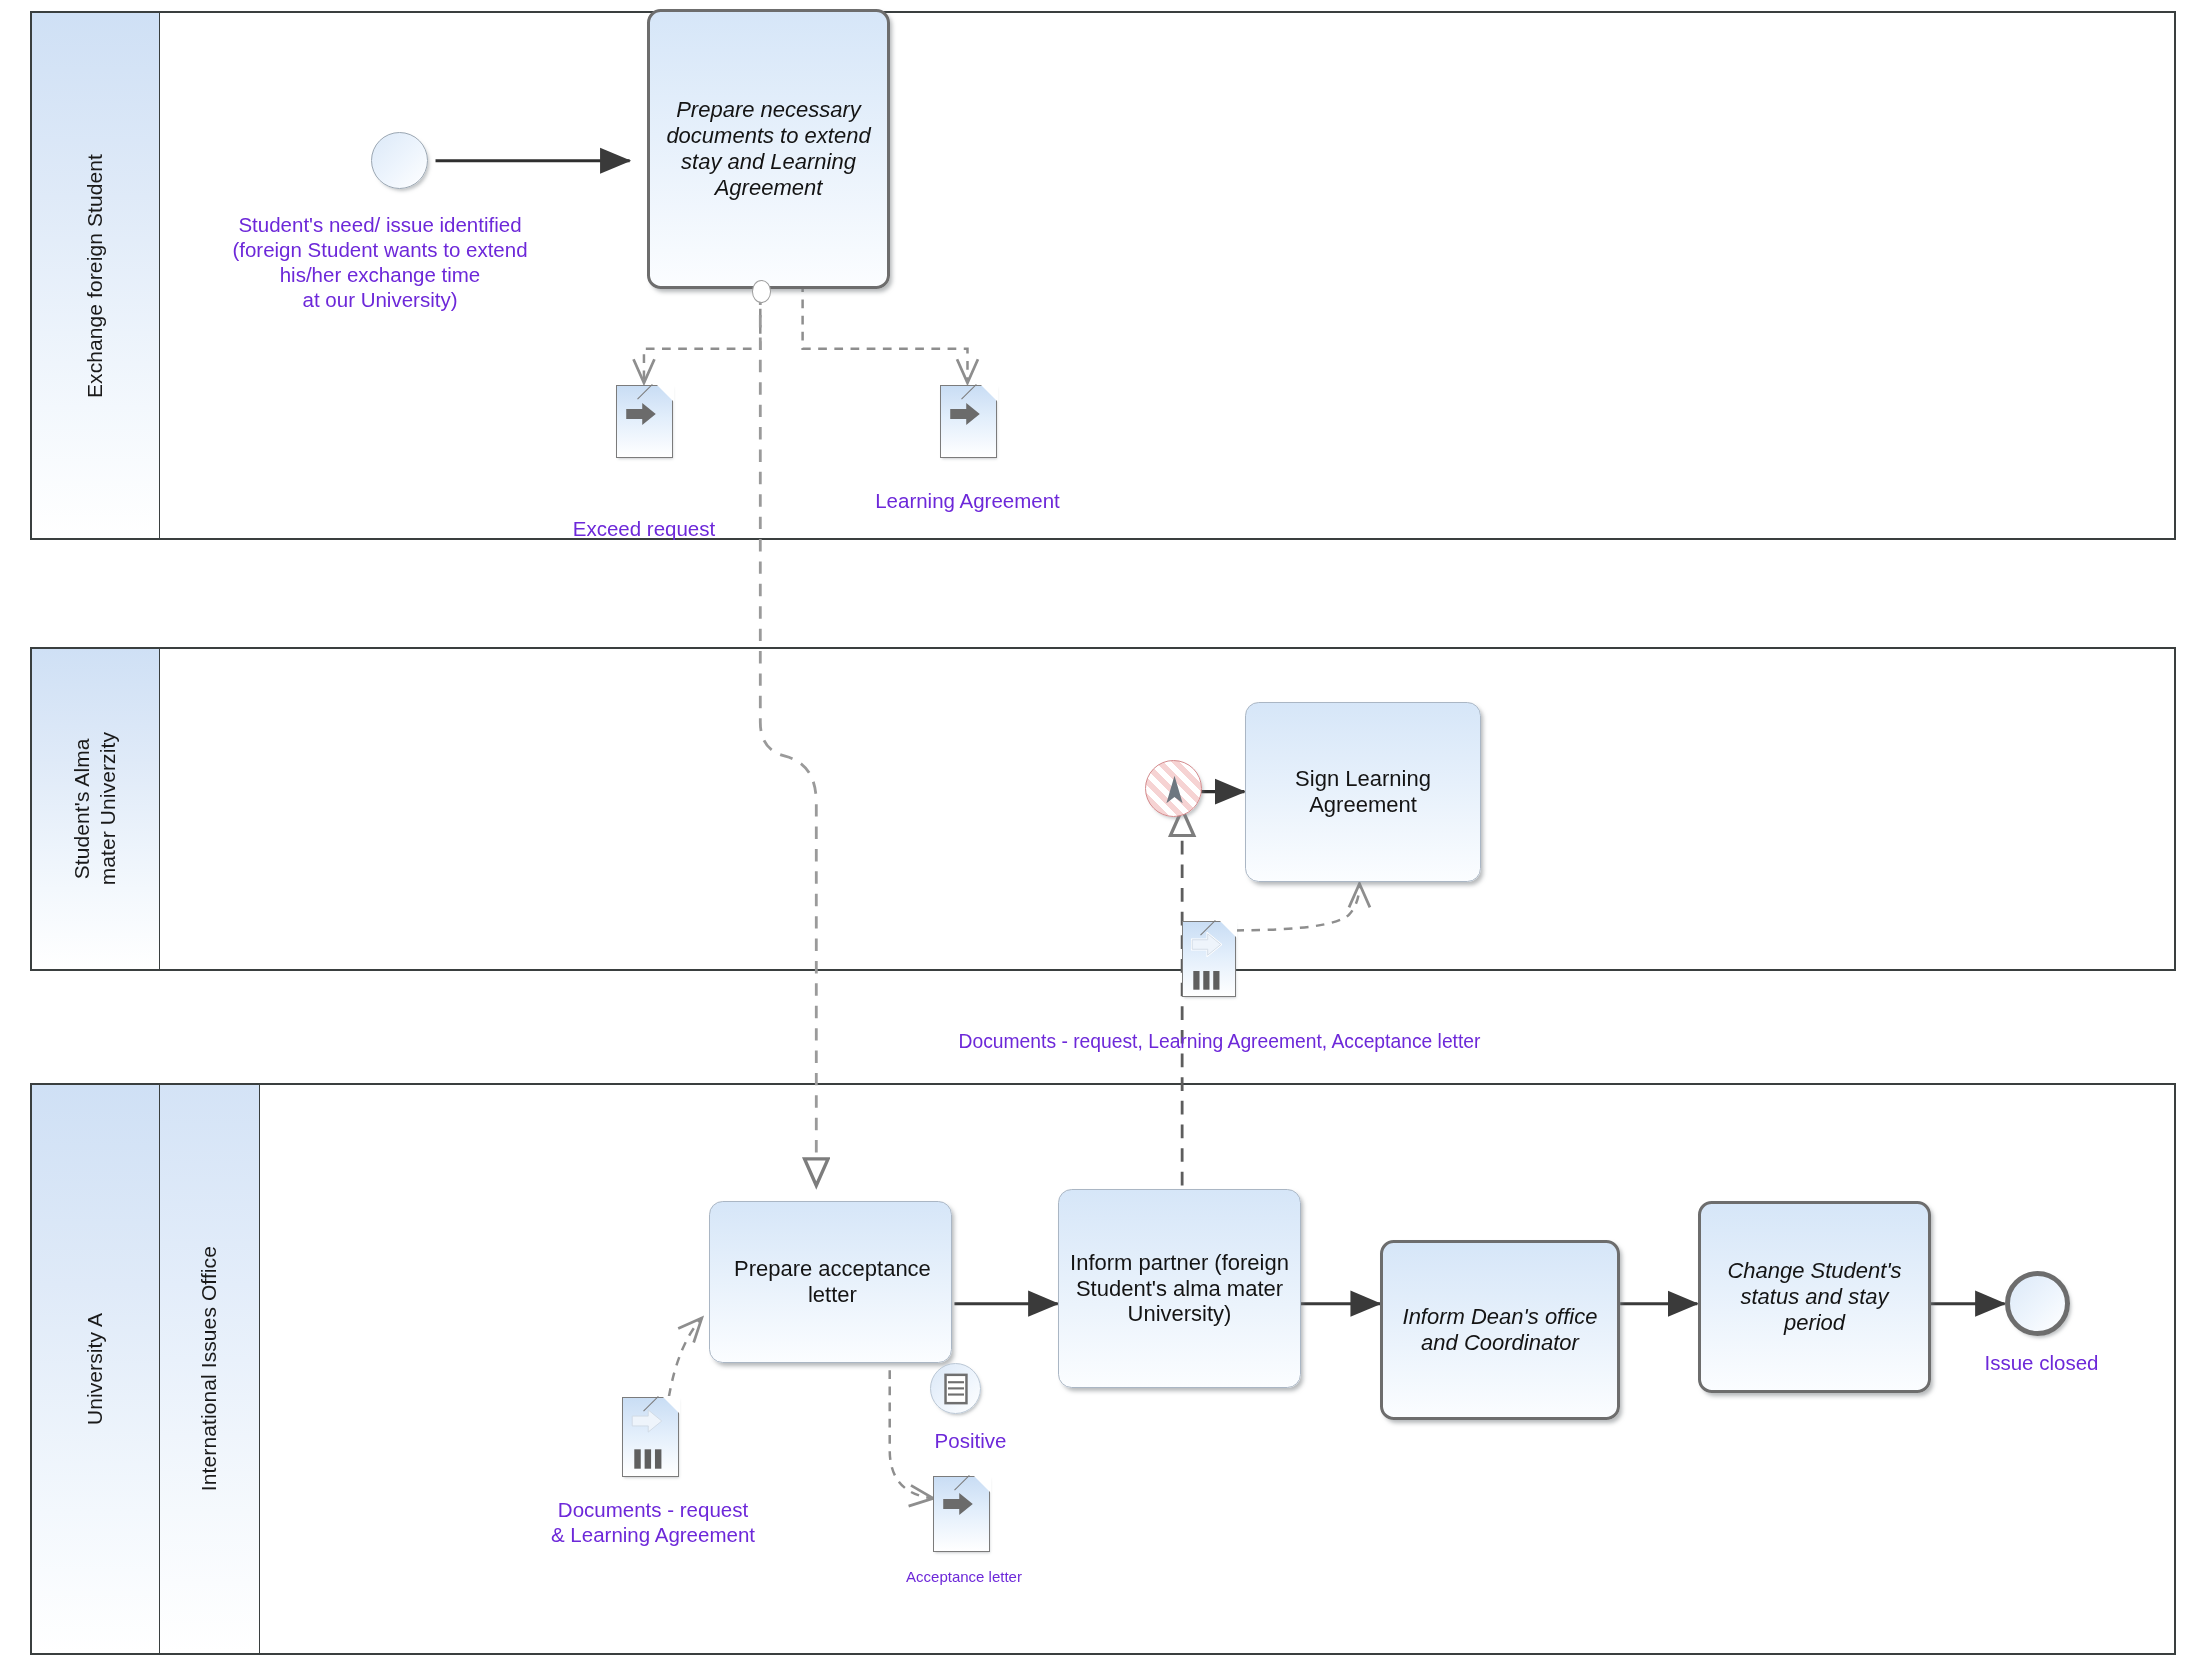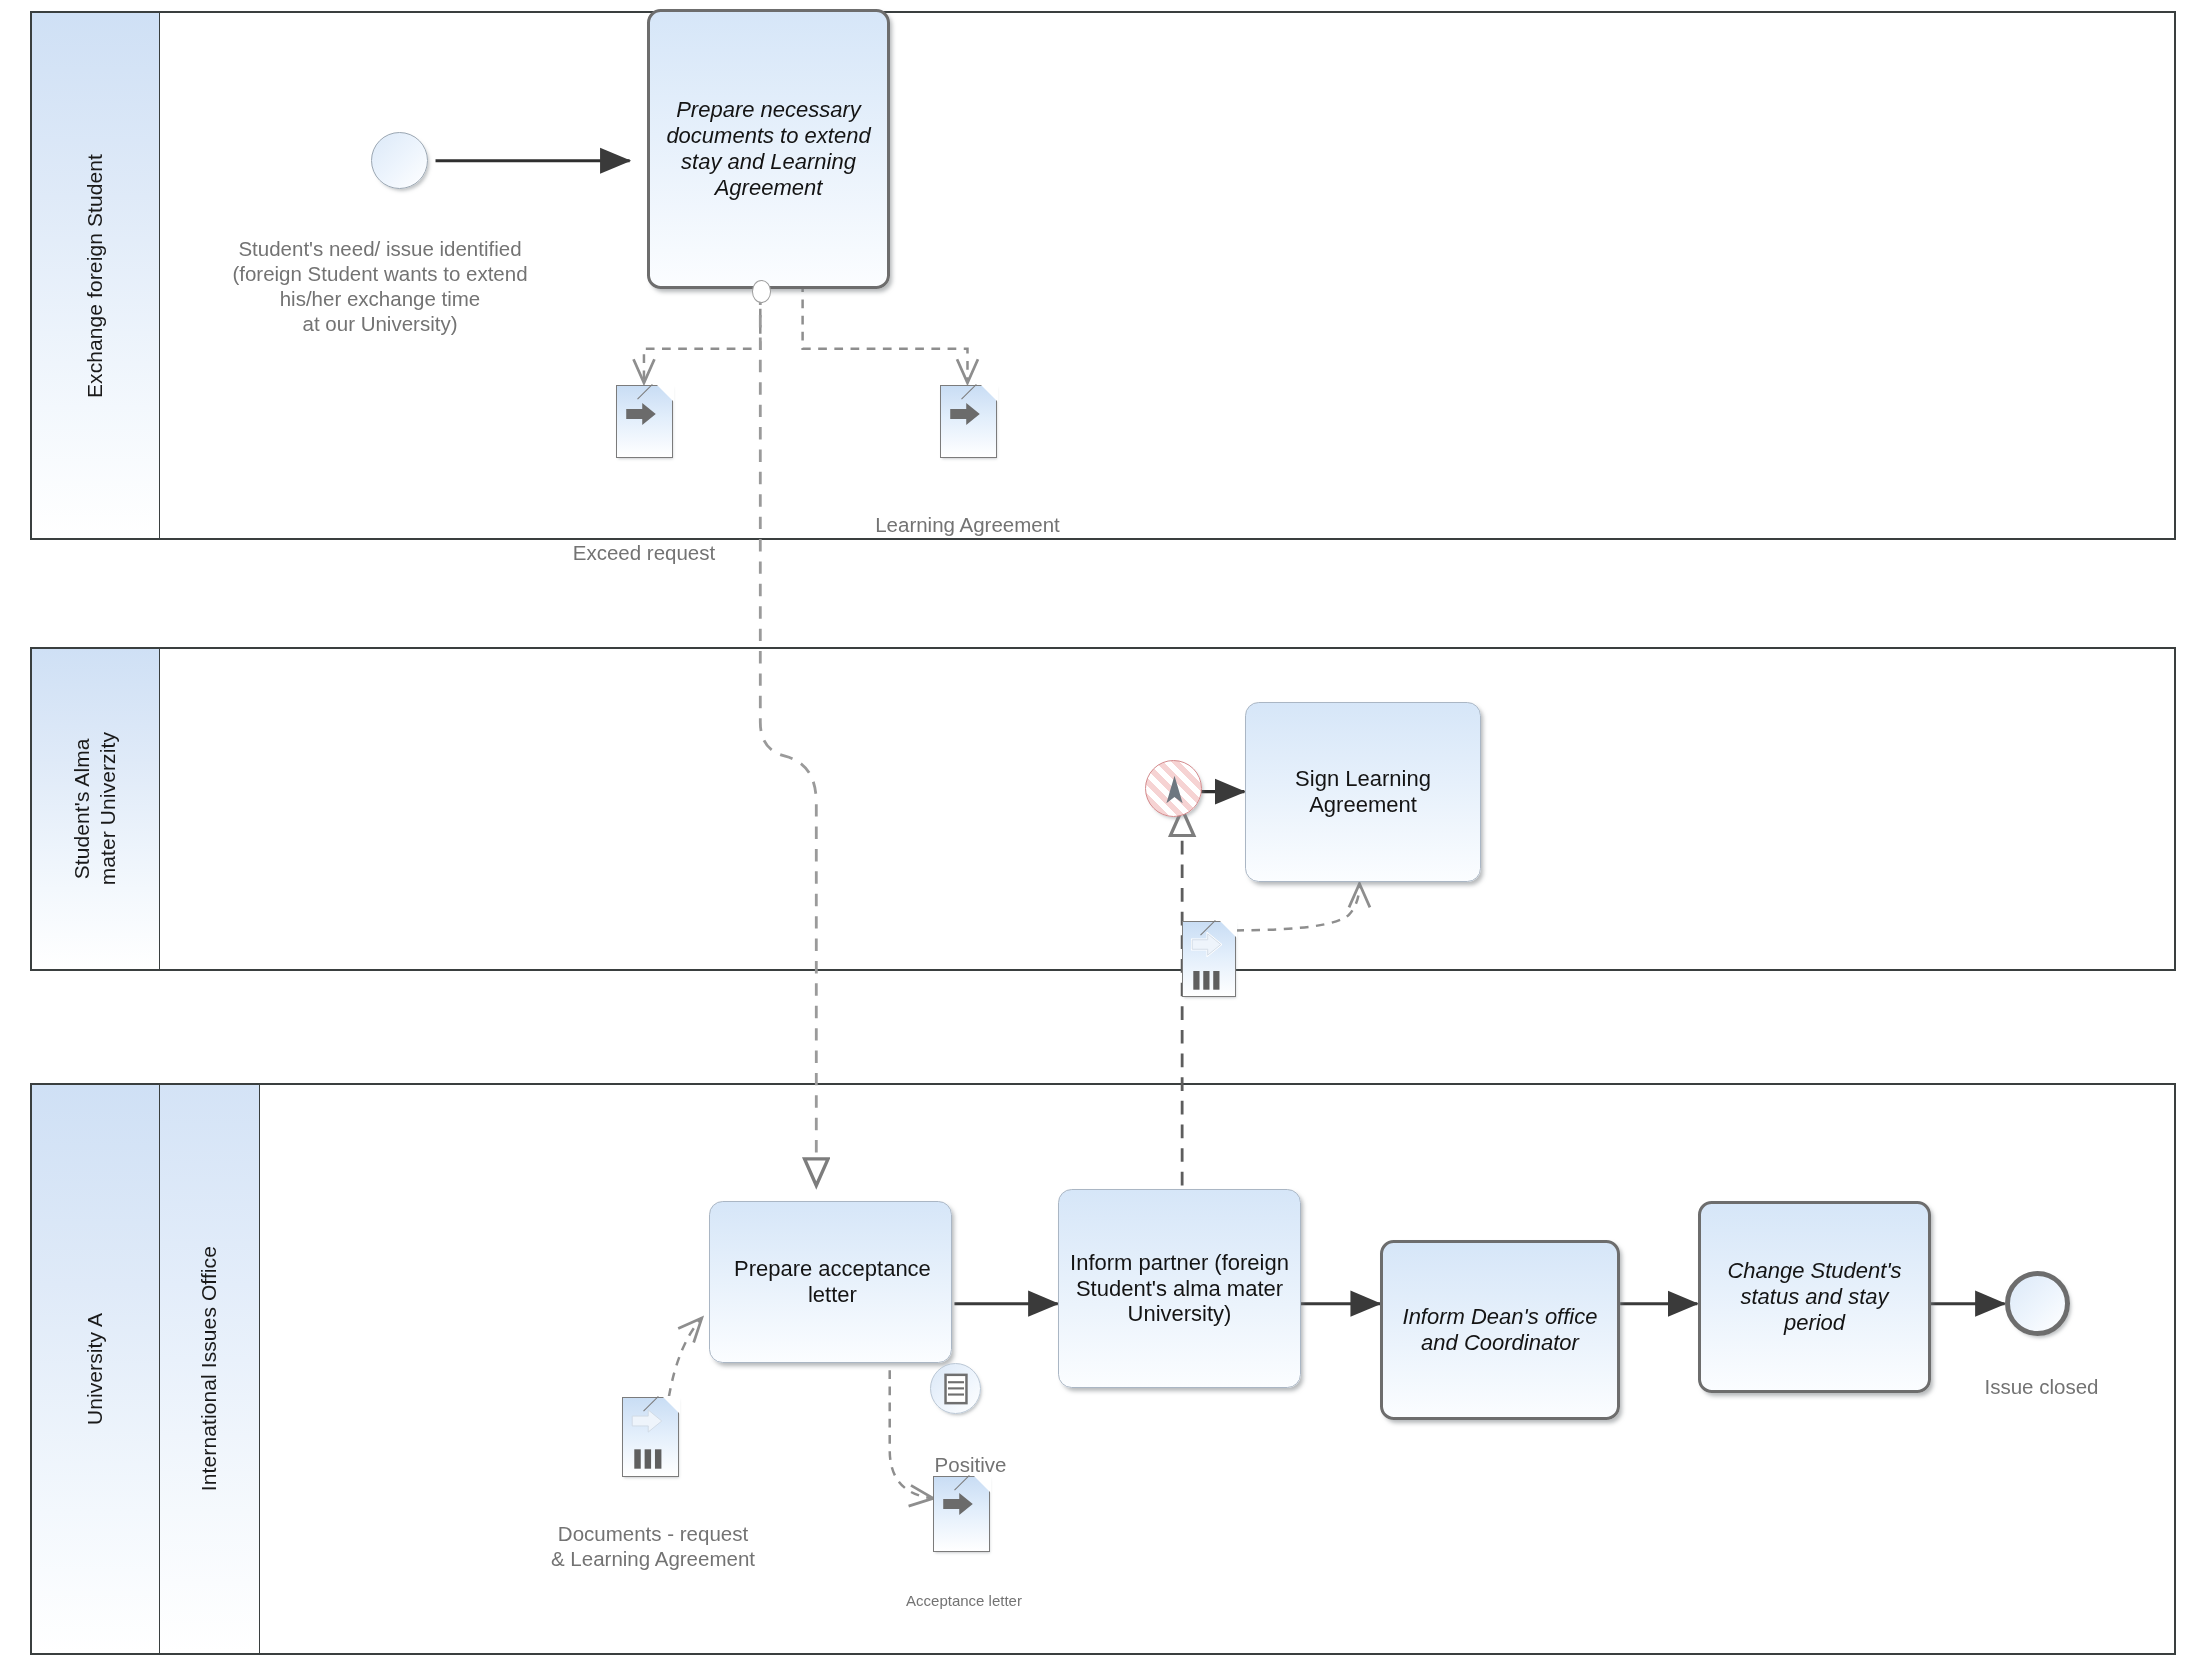--- a/index.html
+++ b/index.html
@@ -50,22 +50,22 @@
   
   .dataobj{position:absolute;box-sizing:border-box;
            border:1.9px solid #7b7b7b;border-right-width:1.9px;
            background:linear-gradient(to bottom,#c9ddf4 0%,#e2eefb 45%,#ffffff 100%);
            box-shadow:1.2px 1.9px 2.5px -1.2px rgba(140,145,150,.45);}
   .dataobj .fold{position:absolute;right:-1.9px;top:-1.9px;width:0;height:0;
            border-left:18.7px solid transparent;border-top:18.7px solid #ffffff;}
   .dataobj .foldline{position:absolute;right:-1.9px;top:-1.9px;width:21px;height:21px;
            border-left:1.2px solid #7b7b7b;transform:rotate(45deg);transform-origin:top left;}
 
-  .lbl{position:absolute;font-size:20.5px;color:#737373;line-height:1.22;text-align:center;
-       white-space:pre-line;margin-top:24px;}
+  .lbl{position:absolute;font-size:20.5px;color:#6d28d9;line-height:1.22;text-align:center;
+       white-space:pre-line;}
   .lbl.tiny{font-size:15px;}
   .lbl.mid{font-size:19.3px;}
 
   svg.wires{position:absolute;inset:0;width:2205px;height:1671px;pointer-events:none;}
 </style>
 </head>
 <body>
 
 <div class="canvas">
 
@@ -179,20 +179,21 @@
       <path d="M2,13 L28,13 L28,3 L50,21 L28,39 L28,29 L2,29 z" fill="none" stroke="#ffffff" stroke-width="4"></path>
       <path d="M2,13 L28,13 L28,3 L50,21 L28,39 L28,29 L2,29 z" fill="#eef4fb" stroke="#cfd9e4" stroke-width="1.5"></path>
     </svg>
     <svg width="30" height="18.7" viewBox="0 0 48 30" style="position:absolute;left:8.7px;bottom:6.2px;">
       <rect x="2" y="0" width="10" height="30" fill="#5f5f5f"></rect>
       <rect x="18" y="0" width="10" height="30" fill="#5f5f5f"></rect>
       <rect x="34" y="0" width="10" height="30" fill="#5f5f5f"></rect>
     </svg>
   </div>
 
+  <div class="lbl mid" style="left:734px;top:1030px;width:971px;text-align:center;">Documents - request, Learning Agreement, Acceptance letter</div>
 
   <div class="task thin" style="left:709px;top:1201px;width:243px;height:162px;padding-left:10px;">
     <span>Prepare acceptance letter</span>
   </div>
 
   <div class="bevent" style="left:930px;top:1363px;width:51px;height:51px;">
     <svg width="26" height="32" viewBox="0 0 42 52">
       <rect x="4" y="3" width="34" height="46" fill="#ffffff" stroke="#6f6f6f" stroke-width="4"></rect>
       <line x1="8" y1="15" x2="34" y2="15" stroke="#6f6f6f" stroke-width="3.5"></line>
       <line x1="8" y1="25" x2="34" y2="25" stroke="#6f6f6f" stroke-width="3.5"></line>

